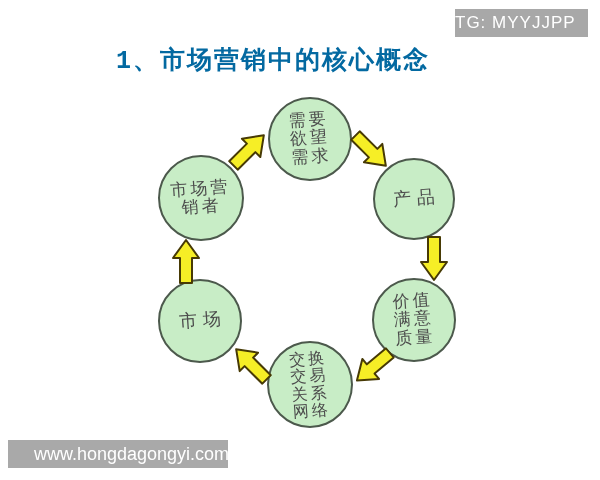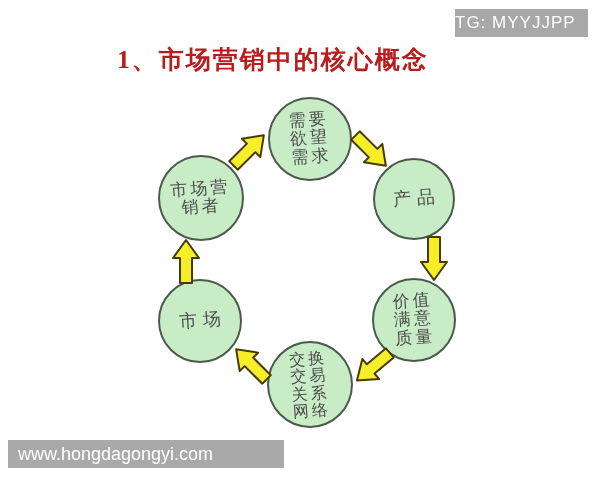--- a/index.html
+++ b/index.html
@@ -9,22 +9,22 @@
   }
   
   .tg-badge{
     position:absolute;left:455px;top:9px;width:133px;height:28px;
     background:#a8a8a8;color:#ffffff;font-size:17px;line-height:28px;
     box-sizing:border-box;letter-spacing:1px;
   }
   
   .title{
     position:absolute;left:0;top:43px;width:546px;margin:0;
-    text-align:center;font-size:25px;font-weight:bold;color:#b91c1c;
-    font-family:Liberation Serif, serif;letter-spacing:2px;
+    text-align:center;font-size:25px;font-weight:bold;color:#0369a1;
+    font-family:Liberation Mono, monospace;letter-spacing:2px;
   }
   
   .node{
     position:absolute;border-radius:50%;
     background:#c8edc6;border:2px solid #4c594c;box-sizing:border-box;
     display:flex;align-items:center;justify-content:center;
     color:#4c4c4c;font-family:"Liberation Serif", serif;
   }
   .node .txt{transform:rotate(-4deg);text-align:center;line-height:1.08;}
   .node .ln{display:block;white-space:nowrap;}
@@ -39,23 +39,23 @@
   .arrow{position:absolute;width:46px;height:30px;}
   .arrow polygon{fill:#f6ee26;stroke:#473a05;stroke-width:2;stroke-linejoin:round;}
   .arrow-1{left:226px;top:135px;transform:rotate(-45deg);}  
   .arrow-2{left:348px;top:136px;transform:rotate(45deg);}   
   .arrow-3{left:411px;top:244px;transform:rotate(90deg);}   
   .arrow-4{left:350px;top:352px;transform:rotate(140deg);}  
   .arrow-5{left:228px;top:349px;transform:rotate(-135deg);} 
   .arrow-6{left:163px;top:246px;transform:rotate(-90deg);}  
   
   .site-bar{
-    position:absolute;left:8px;top:440px;width:276px;height:28px;
+    position:absolute;left:8px;top:440px;width:220px;height:28px;
     background:#a9a9a9;color:#ffffff;font-size:18px;line-height:28px;
-    padding-left:10px;box-sizing:border-box;
+    padding-left:26px;box-sizing:border-box;
   }
 </style>
 </head>
 <body>
 
 <div class="stage">
 
   <div class="tg-badge">TG: MYYJJPP</div>
 
   <h1 class="title">1、市场营销中的核心概念</h1>

